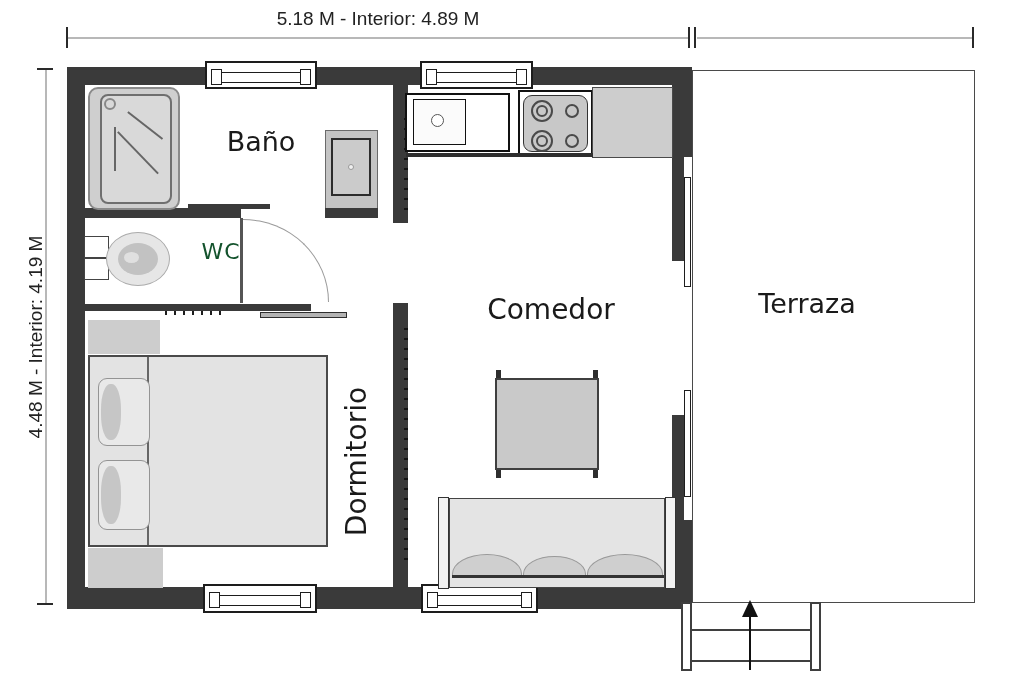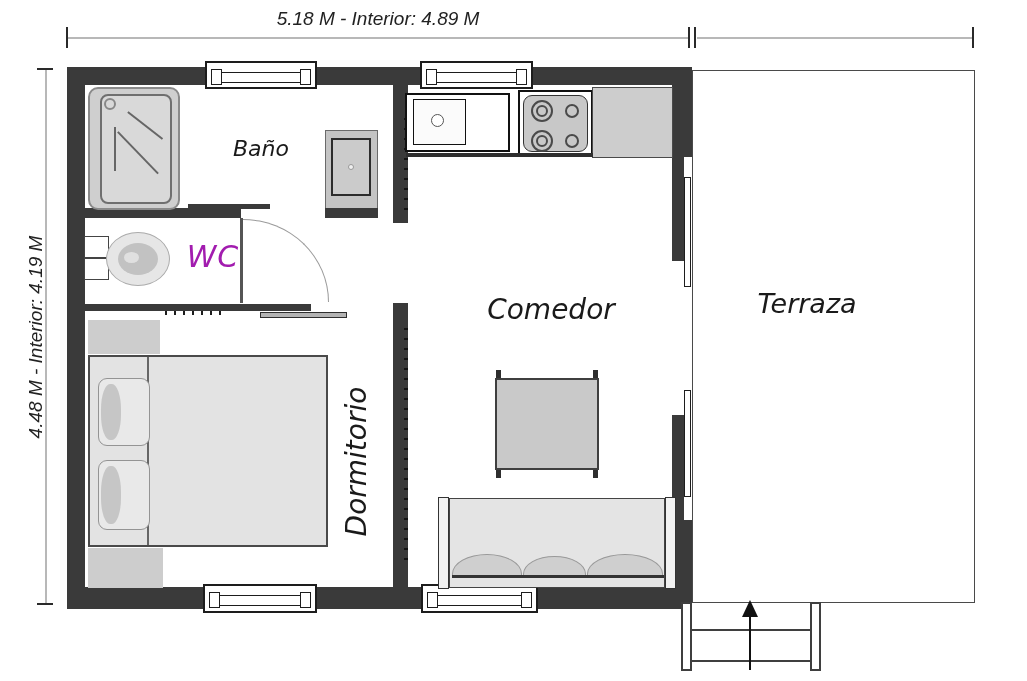--- a/index.html
+++ b/index.html
@@ -1,17 +1,17 @@
 <!DOCTYPE html>
 <html><head>
 <meta charset="utf-8">
 <style>
   html,body{margin:0;padding:0;background:#fff;}
   .plan{position:relative;width:1027px;height:681px;background:#ffffff;overflow:hidden;
-        font-family:"Liberation Sans",sans-serif;font-style:italic;}
+        font-family:"Liberation Sans",sans-serif;}
   .wall{position:absolute;background:#3a3a3a;}
   .lbl{position:absolute;font-family:"DejaVu Sans",sans-serif;color:#1a1a1a;text-align:center;white-space:nowrap;}
   .dimtxt{position:absolute;font-family:"Liberation Sans",sans-serif;color:#222;font-size:19px;text-align:center;white-space:nowrap;}
   .dimline{position:absolute;background:#b8b8b8;}
   .tick{position:absolute;background:#2a2a2a;}
   .window{position:absolute;background:#fff;border:2px solid #1d1d1d;box-sizing:border-box;}
   .win-band{position:absolute;left:5px;right:5px;top:9px;height:9px;border:1px solid #1d1d1d;background:#fff;}
   .win-cap{position:absolute;top:6px;width:9px;height:14px;border:1px solid #1d1d1d;background:#fff;}
   .win-cap.l{left:4px;} .win-cap.r{right:4px;}
   .hatch-h{position:absolute;background:repeating-linear-gradient(to right,#1d1d1d 0 2px,transparent 2px 9px);}
@@ -146,19 +146,19 @@
   <div class="fixture" style="left:438px;top:497px;width:11px;height:92px;background:#f2f2f2;border:1.5px solid #333;"></div>
   <div class="fixture" style="left:665px;top:497px;width:11px;height:92px;background:#f2f2f2;border:1.5px solid #333;"></div>
 
   <div class="fixture" style="left:692px;top:629px;width:118px;height:2px;background:#3f3f3f;"></div>
   <div class="fixture" style="left:692px;top:660px;width:118px;height:2px;background:#3f3f3f;"></div>
   <div class="fixture" style="left:681px;top:602px;width:11px;height:69px;background:#fff;border:2px solid #3f3f3f;"></div>
   <div class="fixture" style="left:810px;top:602px;width:11px;height:69px;background:#fff;border:2px solid #3f3f3f;"></div>
   <div class="fixture" style="left:749px;top:616px;width:2px;height:54px;background:#111;"></div>
   <div class="fixture" style="left:742px;top:600px;width:0;height:0;border-left:8px solid transparent;border-right:8px solid transparent;border-bottom:17px solid #111;"></div>
 
-  <div class="lbl" style="left:196px;top:136px;width:130px;font-size:22px;">Baño</div>
-  <div class="lbl" style="left:168px;top:239px;width:90px;font-size:30px;letter-spacing:1px;color:#a21caf;">WC</div>
+  <div class="lbl" style="left:196px;top:126px;width:130px;font-size:27px;">Baño</div>
+  <div class="lbl" style="left:176px;top:239px;width:90px;font-size:22px;letter-spacing:1px;color:#14532d;">WC</div>
   <div class="lbl" style="left:246px;top:445px;width:220px;font-size:28px;transform:rotate(-90deg);">Dormitorio</div>
   <div class="lbl" style="left:717px;top:288px;width:180px;font-size:27px;">Terraza</div>
   <div class="lbl" style="left:461px;top:293px;width:180px;font-size:28px;">Comedor</div>
 
 </div>
 
 </body></html>

